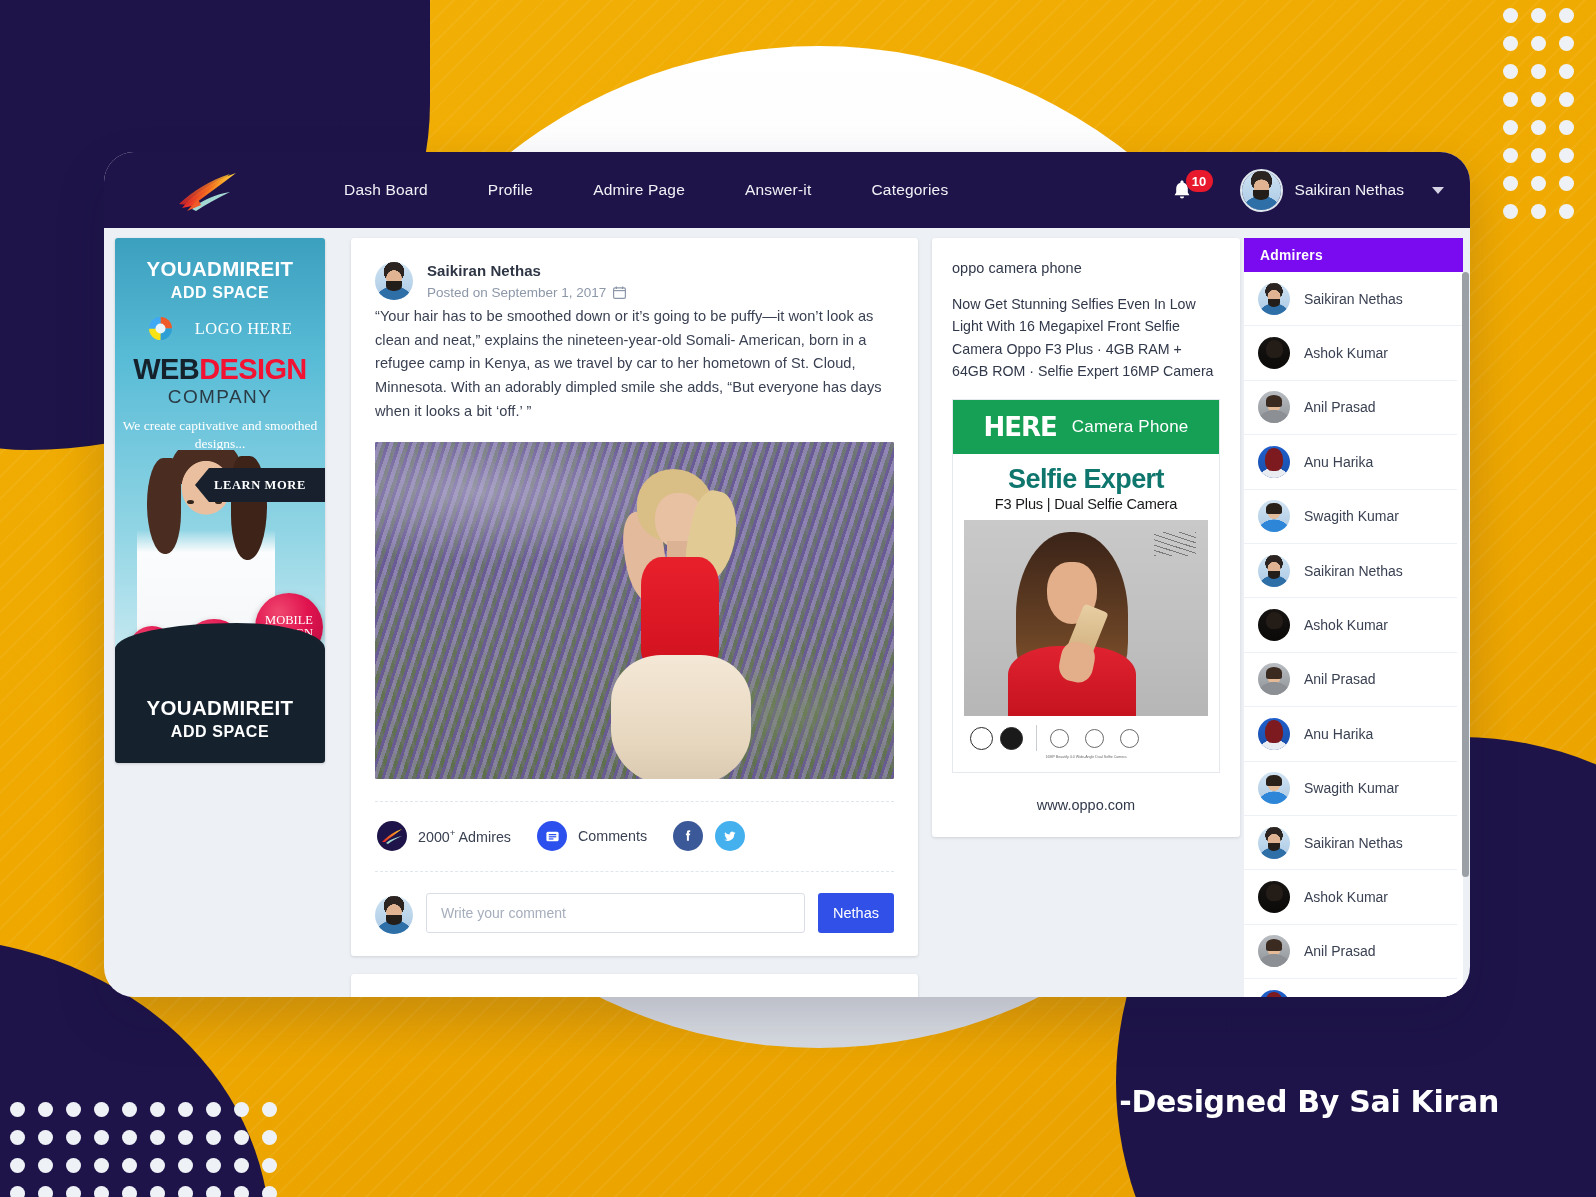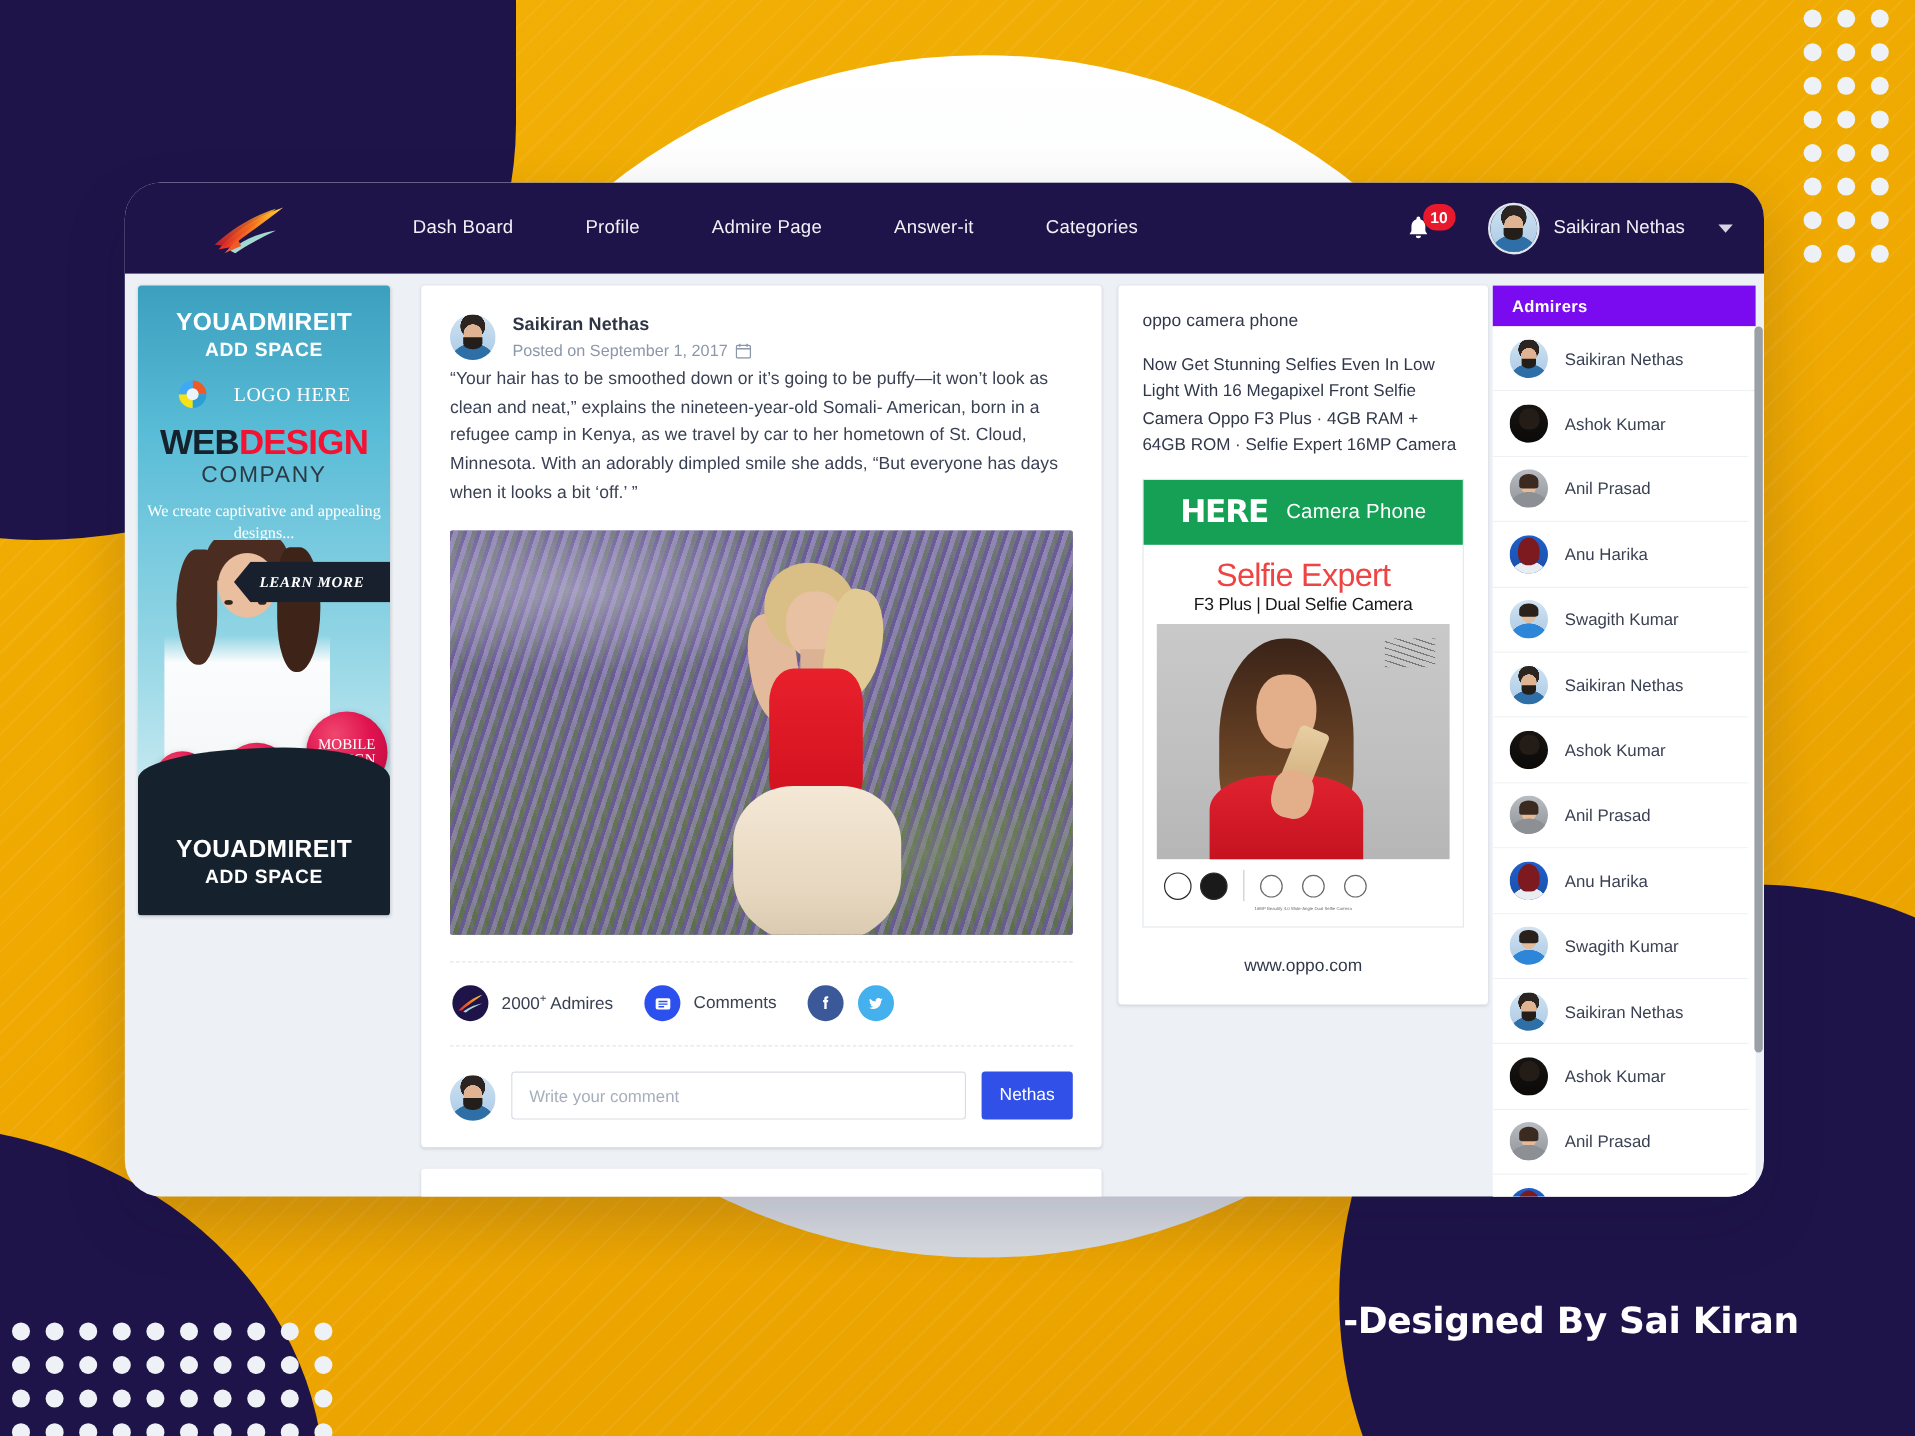--- a/index.html
+++ b/index.html
@@ -130,21 +130,20 @@
   .adb-hairR{position:absolute;right:8px;top:6px;width:36px;height:104px;background:#3E2319;border-radius:30% 50% 55% 45%;}
   .adb-eyes{position:absolute;left:44px;top:50px;width:50px;height:4px;}
   .adb-eyes i{position:absolute;top:0;width:7px;height:4px;border-radius:50%;background:#33241C;}
   .adb-learn{
     position:absolute;right:0;top:230px;width:130px;height:34px;background:#17202C;
     display:flex;align-items:center;justify-content:center;
     color:#fff;font-size:12.5px;font-weight:bold;letter-spacing:.6px;
     font-family:"Liberation Serif","DejaVu Serif",serif;
     clip-path:polygon(14px 0,100% 0,100% 100%,14px 100%,0 50%);
     cursor:pointer;
-    font-style:italic;
   }
   .adb-darkbase{
     position:absolute;left:0;bottom:0;width:100%;height:140px;background:#15222E;
     border-radius:58% 42% 0 0 / 26px 26px 0 0;
   }
   .adb-bottom-txt{position:absolute;left:0;bottom:22px;width:100%;text-align:center;color:#fff;}
   .adb-b1{font-size:20.5px;font-weight:bold;letter-spacing:.3px;}
   .adb-b2{font-size:16px;font-weight:bold;letter-spacing:.6px;margin-top:3px;}
   .pill{
     position:absolute;border-radius:50%;display:flex;align-items:center;justify-content:center;
@@ -221,21 +220,21 @@
   .ad-desc{margin-top:17px;font-size:14.2px;color:#31384A;line-height:1.57;}
   .oppo-banner{
     margin-top:17px;width:100%;border:1px solid #E5E9EE;box-sizing:border-box;background:#fff;
   }
   .oppo-green{
     height:54px;background:#16A055;display:flex;align-items:center;justify-content:center;gap:15px;
   }
   .oppo-word{color:#fff;font-size:26px;font-weight:bold;letter-spacing:-1px;font-family:"DejaVu Sans",sans-serif;}
   .oppo-sub{color:#fff;font-size:17px;letter-spacing:.2px;}
   .oppo-body{padding:10px 11px 11px 11px;}
-  .oppo-h1{text-align:center;font-size:27px;font-weight:normal;color:#ef4444;letter-spacing:-.6px;}
+  .oppo-h1{text-align:center;font-size:27px;font-weight:bold;color:#0f766e;letter-spacing:-.6px;}
   .oppo-h2{text-align:center;font-size:14.6px;color:#17181A;margin-top:1px;letter-spacing:-.2px;}
   .oppo-photo{
     margin-top:8px;height:196px;background:linear-gradient(180deg,#C9C9C9 0%,#BFBFBF 60%,#B6B6B6 100%);
     position:relative;overflow:hidden;
   }
   .op-hair{position:absolute;left:52px;top:12px;width:112px;height:172px;background:linear-gradient(180deg,#3A2318 0%,#6A4325 60%,#8A5C33 100%);border-radius:48% 48% 36% 36%;}
   .op-face{position:absolute;left:83px;top:42px;width:50px;height:62px;background:#E2AF8A;border-radius:46% 46% 52% 52%;}
   .op-dress{position:absolute;left:44px;top:126px;width:128px;height:72px;background:linear-gradient(180deg,#E02230 0%,#C5121F 100%);border-radius:40% 40% 0 0;}
   .op-phone{position:absolute;left:108px;top:86px;width:26px;height:62px;background:linear-gradient(160deg,#E8CFA4,#CBA874);border-radius:4px;transform:rotate(22deg);}
   .op-hand{position:absolute;left:96px;top:122px;width:34px;height:40px;background:#E2AF8A;border-radius:40%;transform:rotate(12deg);}
@@ -454,21 +453,21 @@
               <path d="M1 12.5 A11.5 11.5 0 0 1 12.5 1 L12.5 12.5 Z" fill="#3FA9F5"></path>
               <circle cx="12.5" cy="12.5" r="5" fill="#EAF4FA"></circle>
             </svg>
           </span>
           <span class="adb-logo-text">LOGO HERE</span>
         </div>
         <div class="adb-webdesign">
           <span class="adb-web">WEB</span><span class="adb-design">DESIGN</span>
         </div>
         <div class="adb-company">COMPANY</div>
-        <div class="adb-tag">We create captivative and appealing designs...</div>
+        <div class="adb-tag">We create captivative and smoothed designs...</div>
 
         <div class="adb-photo">
           <span class="adb-hairL"></span>
             <span class="adb-hairR"></span>
           <span class="adb-eyes">
               <i style="left:6px"></i>
               <i style="left:34px"></i>
             </span>
         </div>
         <div class="adb-learn">LEARN MORE</div>

